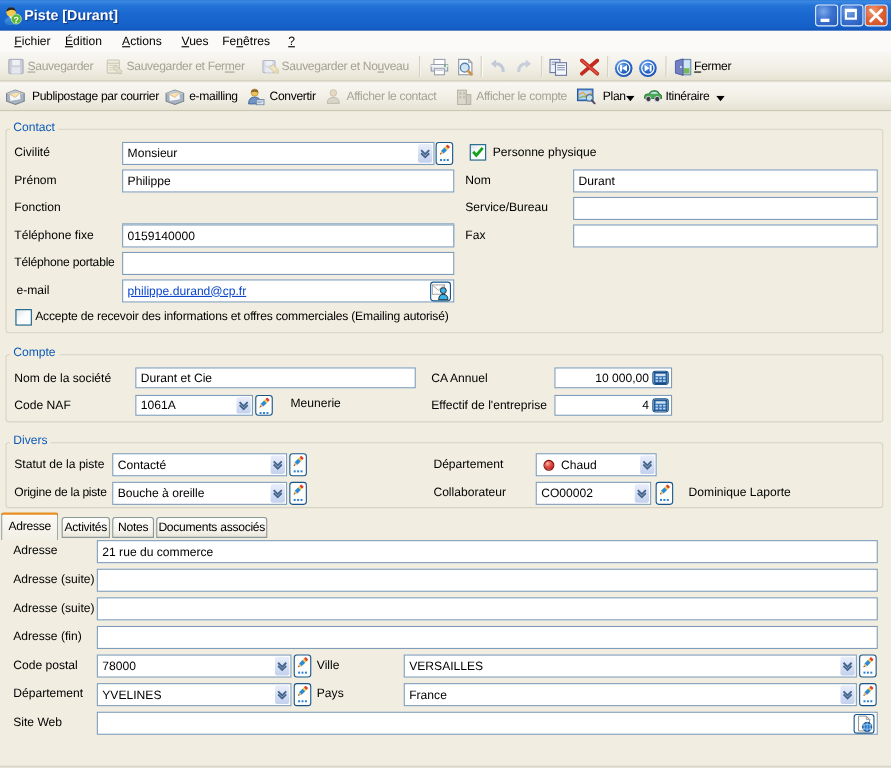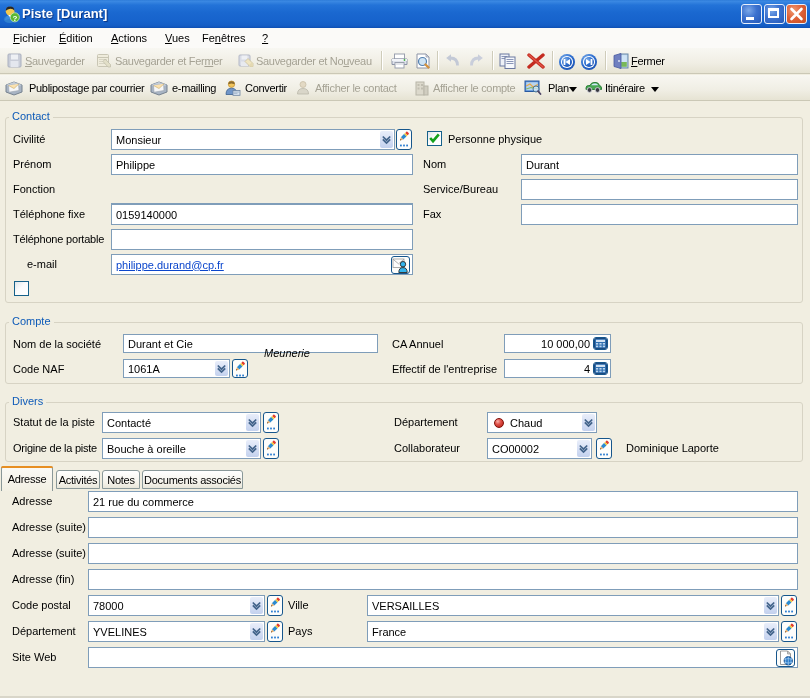--- a/index.html
+++ b/index.html
@@ -286,34 +286,35 @@
     <span class="lbl abs" style="left:13px;top:107px;">Téléphone fixe</span>
     <div class="inp abs" style="left:111px;top:103px;width:302px;height:21px;">
         <span class="v">0159140000</span>
       </div>
     <span class="lbl abs" style="left:423px;top:107px;">Fax</span>
     <div class="inp abs" style="left:521px;top:103px;width:277px;height:21px;"></div>
 
     <span class="lbl abs" style="left:13px;top:132px;letter-spacing:-0.2px;">Téléphone portable</span>
     <div class="inp abs" style="left:111px;top:128px;width:302px;height:21px;"></div>
 
-    <span class="lbl abs" style="left:27px;top:157px;">e-mail</span>
+    <span class="lbl abs" style="left:15px;top:157px;">e-mail</span>
     <div class="inp abs" style="left:111px;top:153px;width:302px;height:21px;">
         <span class="v" style="color:#0b46cc;text-decoration:underline;">philippe.durand@cp.fr</span>
       <div class="sbtn abs" style="right:2px;top:1px;width:19px;height:18px;">
           <svg width="17" height="16" viewBox="0 0 17 16" style="position:absolute;left:0;top:0;">
         <rect x="1" y="2" width="11" height="8.5" fill="#fdfdfd" stroke="#9a9a9a" stroke-width="0.8"></rect>
         <path d="M1 2.2 L6.5 6.8 L12 2.2" fill="none" stroke="#9a9a9a" stroke-width="0.8"></path>
         <circle cx="11" cy="7.2" r="2.7" fill="#35b4ec" stroke="#2a2a2a" stroke-width="0.9"></circle>
         <path d="M6.8 15.5 Q6.8 10.6 11 10.6 Q15.2 10.6 15.2 15.5 Z" fill="#35b4ec" stroke="#2a2a2a" stroke-width="0.9"></path>
       </svg>
         </div>
     </div>
 
     <span class="cb abs" style="left:14px;top:180px;"></span>
+    <span class="lbl abs" style="left:32px;top:181px;letter-spacing:-0.17px;">Accepte de recevoir des informations et offres commerciales (Emailing autorisé)</span>
 
     <div class="fs abs" style="left:5px;top:221px;width:798px;height:62px;"></div>
     <span class="fs-lab abs" style="left:9px;top:214px;">Compte</span>
     <span class="lbl abs" style="left:13px;top:237px;">Nom de la société</span>
     <div class="inp abs" style="left:123px;top:233px;width:255px;height:19px;">
         <span class="v">Durant et Cie</span>
       </div>
     <span class="lbl abs" style="left:392px;top:237px;">CA Annuel</span>
     <div class="inp abs" style="left:504px;top:233px;width:107px;height:19px;">
         <span class="v" style="left:auto;right:20px;">10 000,00</span>
@@ -347,21 +348,21 @@
             <rect x="5.3" y="3.2" width="3.4" height="1.6" fill="#f6c832"></rect>
             <rect x="5.3" y="4.8" width="3.4" height="4.4" fill="#2b8ad0"></rect>
             <path d="M5.3 9.2 L8.7 9.2 L7 12.2 Z" fill="#eeb270"></path>
             <path d="M6.3 10.9 L7.7 10.9 L7 12.2 Z" fill="#5a3c20"></path>
           </g>
           <rect x="3" y="14.6" width="1.8" height="1.8" fill="#2f7fd2"></rect>
           <rect x="6.1" y="14.6" width="1.8" height="1.8" fill="#2f7fd2"></rect>
           <rect x="9.2" y="14.6" width="1.8" height="1.8" fill="#2f7fd2"></rect>
         </svg>
       </div>
-    <span class="lbl abs" style="left:264px;top:246px;font-style:italic;">Meunerie</span>
+    <span class="lbl abs" style="left:264px;top:260px;">Meunerie</span>
     <span class="lbl abs" style="left:392px;top:262px;">Effectif de l'entreprise</span>
     <div class="inp abs" style="left:504px;top:258px;width:107px;height:19px;">
         <span class="v" style="left:auto;right:20px;">4</span>
       <div class="sbtn abs calc" style="right:2px;top:2px;width:15px;height:13px;">
           <svg width="13" height="11" viewBox="0 0 13 11" style="position:absolute;left:0;top:0;">
 <rect x="0.5" y="0.5" width="12" height="10" rx="1.5" fill="#2f6fb0" stroke="#1b4a80"></rect>
 <rect x="2" y="1.8" width="9" height="2.2" fill="#d3e2f2"></rect>
 <rect x="2" y="5" width="2.2" height="1.6" fill="#bcd5ee"></rect>
             <rect x="5.4" y="5" width="2.2" height="1.6" fill="#bcd5ee"></rect>
             <rect x="8.8" y="5" width="2.2" height="1.6" fill="#bcd5ee"></rect>

